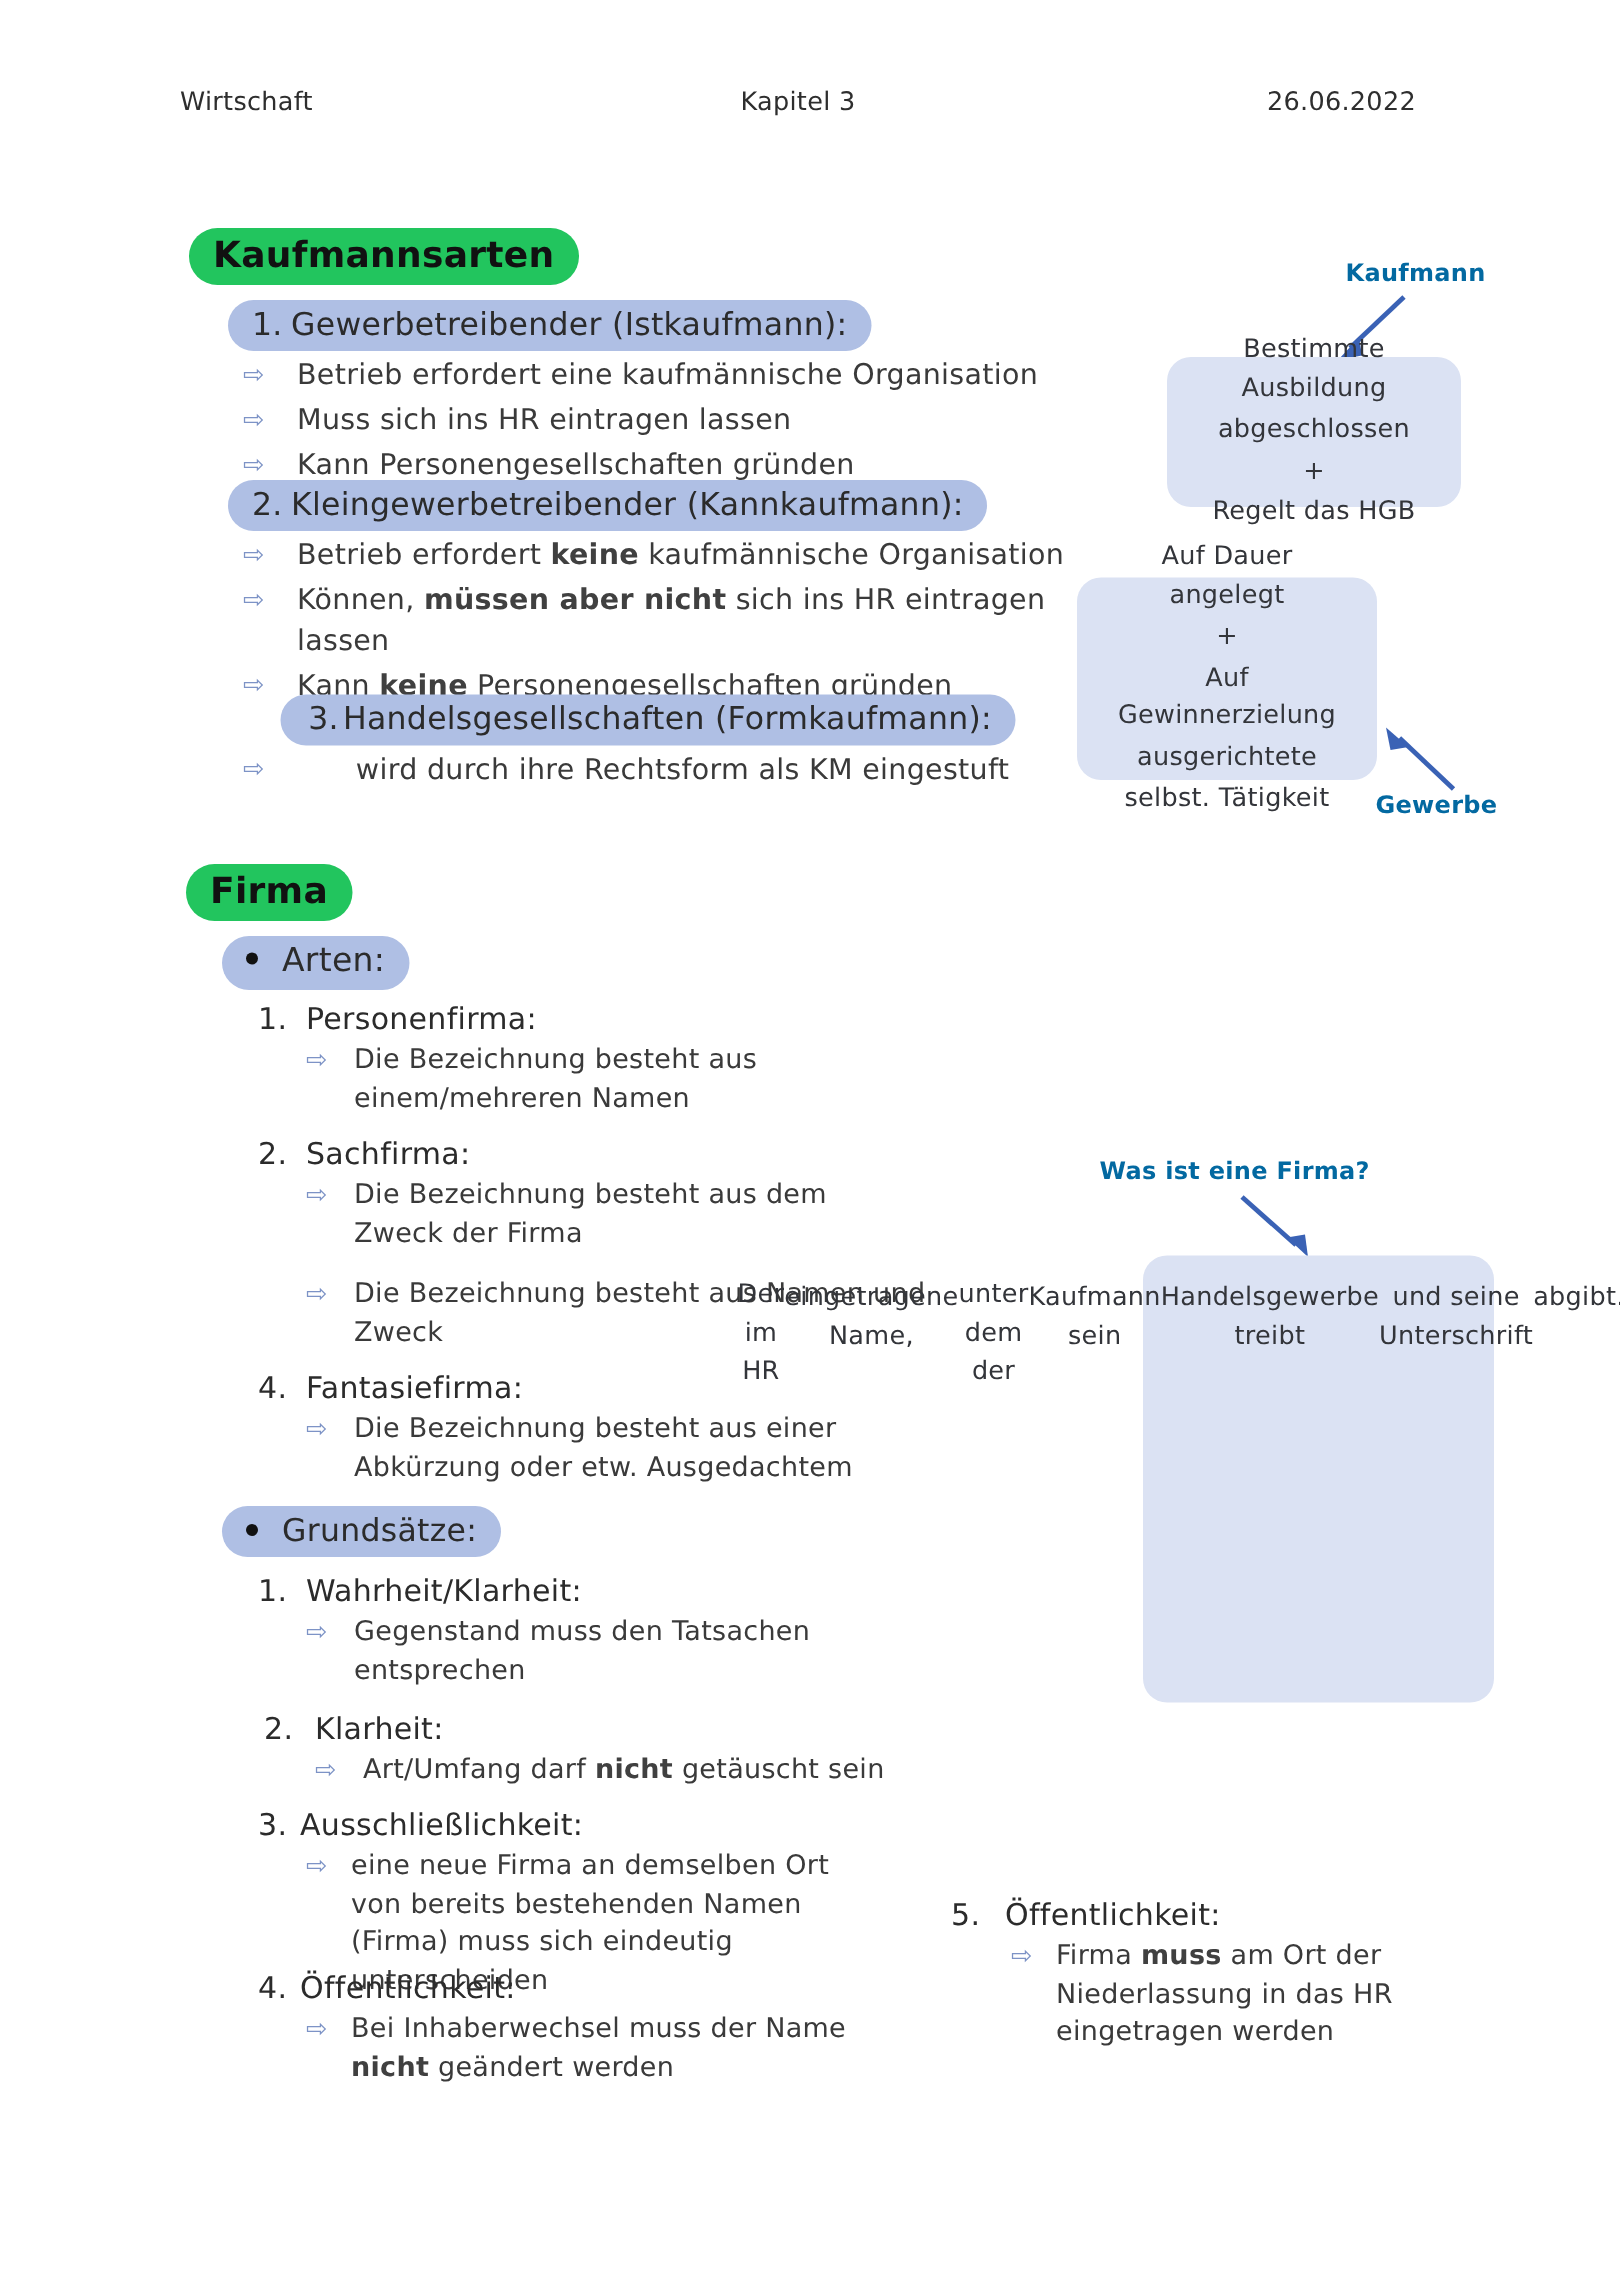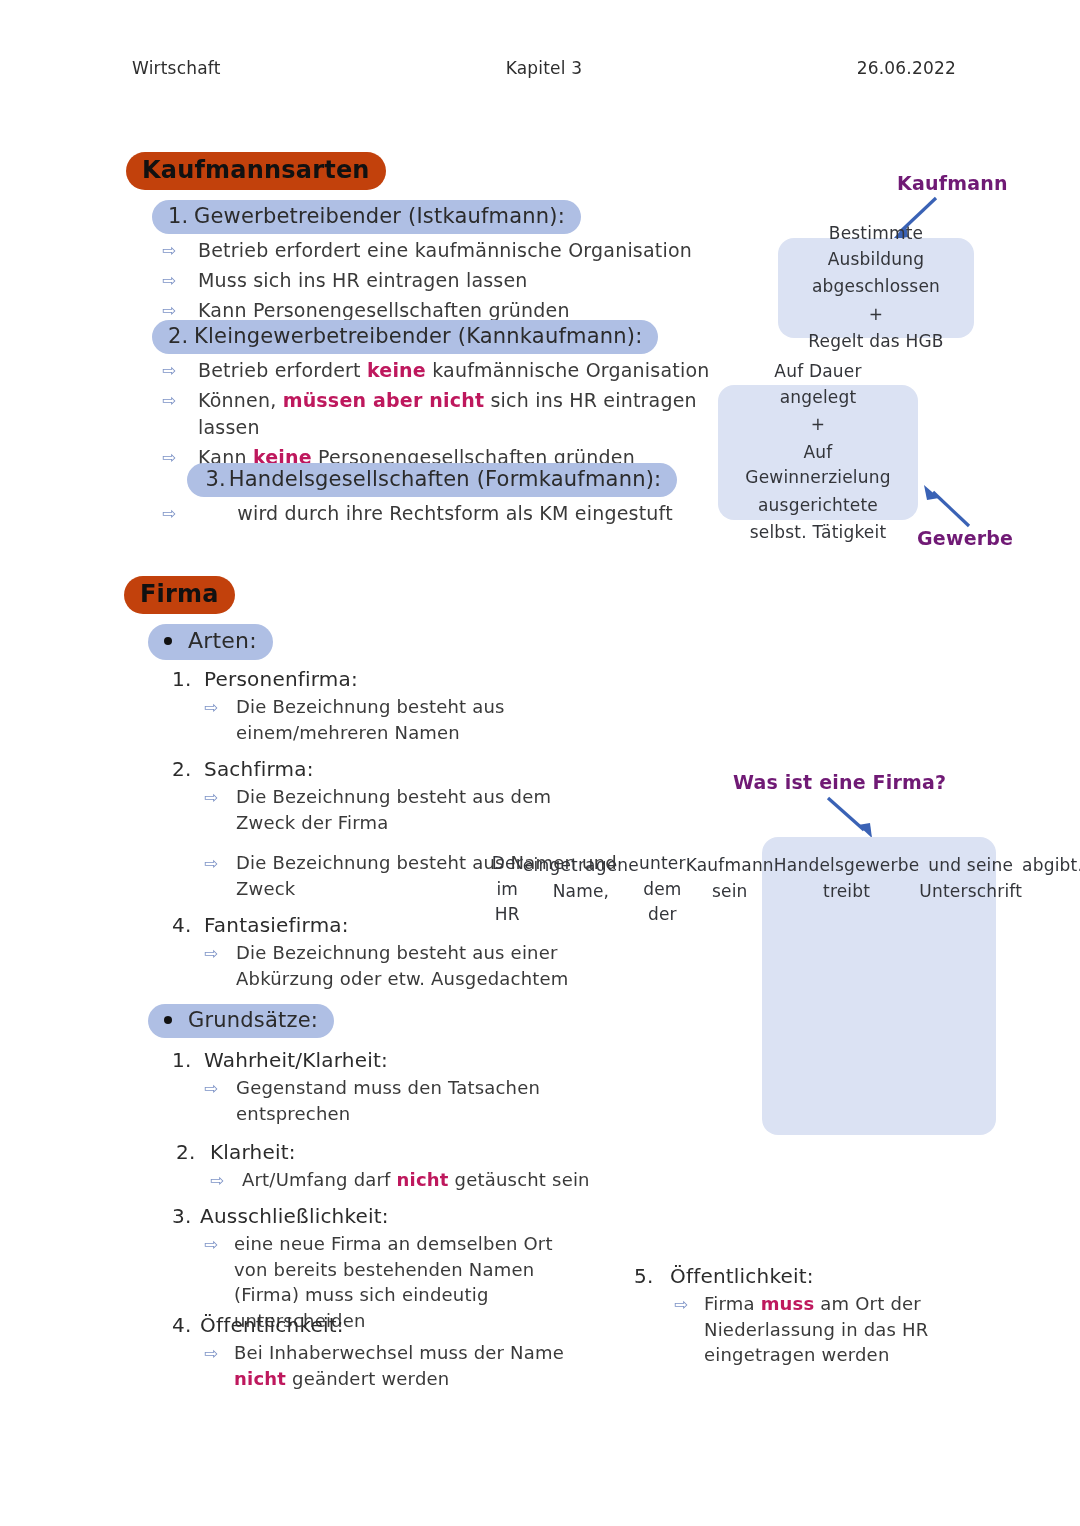--- a/index.html
+++ b/index.html
@@ -20,21 +20,21 @@
     position: absolute;
     inset: 0;
     width: 1080px;
     height: 1526px;
   }
 
   
   .doc-header {
     position: absolute;
     top: 58px;
-    left: 132px;
+    left: 120px;
     width: 824px;
     display: flex;
     align-items: baseline;
     font-size: 17px;
     letter-spacing: 0.3px;
     color: #2b2b2b;
   }
   .doc-header .hdr-left   { width: 33%; text-align: left; }
   .doc-header .hdr-center { width: 34%; text-align: center; }
   .doc-header .hdr-right  { width: 33%; text-align: right; }
@@ -48,21 +48,21 @@
   }
 
   
   .pill {
     display: inline-block;
     border-radius: 22px;
     padding: 3px 16px 5px 16px;
     line-height: 1.25;
   }
   .pill-strong {
-    background: #c2410c;
+    background: #22c55e;
     font-weight: 700;
     color: #111;
   }
   .pill-soft {
     background: #afbfe4;
     color: #2b2b2b;
   }
 
   
   .sec-title {
@@ -85,21 +85,21 @@
     padding-left: 46px;
     margin-top: 3px;
   }
   .sub .arrow {
     position: absolute;
     left: 10px;
     top: 1px;
     color: #7d93c6;
     font-size: 17px;
   }
-  .sub b { color: #be185d; font-weight: 700; }
+  .sub b { color: #404040; font-weight: 700; }
 
   
   .plain-head {
     font-size: 20px;
     color: #2b2b2b;
     white-space: nowrap;
   }
 
   
   .dot {
@@ -124,22 +124,22 @@
     padding: 14px 16px;
     box-sizing: border-box;
   }
   .sbox p { margin: 0; }
   .sbox p + p { margin-top: 2px; }
   .sbox .gap { height: 14px; }
 
   .callout {
     position: absolute;
     font-weight: 700;
-    font-size: 19px;
-    color: #701a75;
+    font-size: 16px;
+    color: #0369a1;
     white-space: nowrap;
   }
 
   .arrow-svg { position: absolute; }
 </style>
 </head>
 <body>
 
 <div class="page">
 

